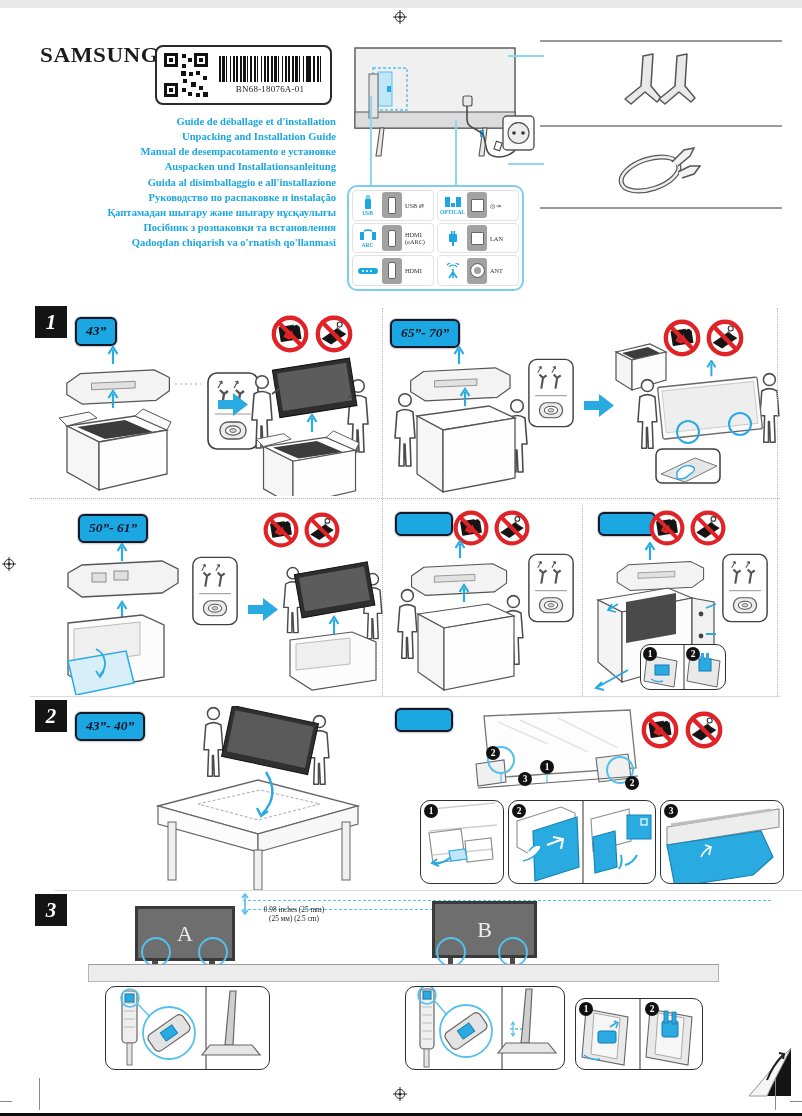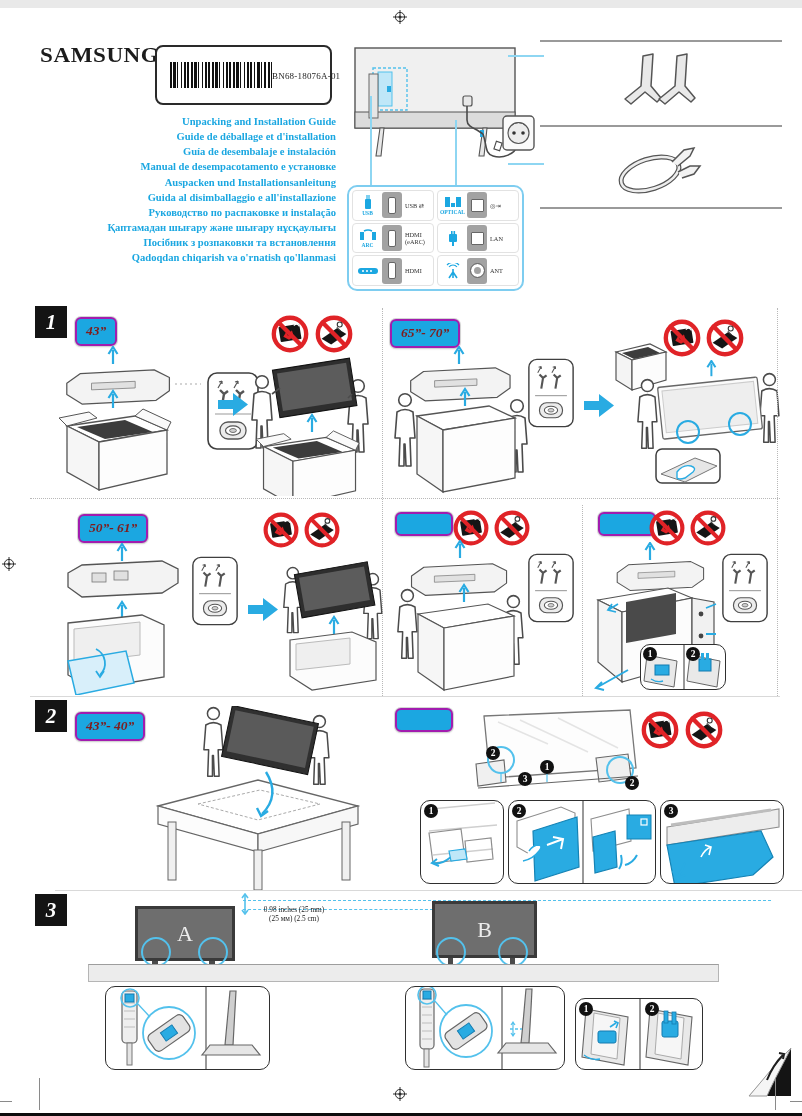--- a/index.html
+++ b/index.html
@@ -4,21 +4,21 @@
 <style>
 *{margin:0;padding:0;box-sizing:border-box}
 html,body{background:#e9e9e9}
 .page{position:relative;width:802px;height:1116px;margin:8px auto;background:#fff;font-family:Liberation Serif, serif;overflow:hidden}
 .abs{position:absolute}
 svg{display:block}
 
 
 .brand{position:absolute;left:40px;top:35px;font-size:21px;font-weight:900;color:#1c1c1c;letter-spacing:.5px;transform:scaleX(1.1);transform-origin:left}
 .label-box{position:absolute;left:155px;top:37px;width:177px;height:60px;border:2.5px solid #2a2a2a;border-radius:8px;background:#fff;display:flex;align-items:center;padding:4px 6px;gap:7px}
-.barcode-wrap{flex:1;display:flex;flex-direction:row;align-items:center}
+.barcode-wrap{flex:1;display:flex;flex-direction:column;align-items:center}
 .barcode{width:102px;height:26px;background:repeating-linear-gradient(90deg,#111 0 1.5px,#fff 1.5px 3px,#111 3px 5.5px,#fff 5.5px 6.5px,#111 6.5px 8px,#fff 8px 10.5px)}
 .partnum{font-size:9px;color:#1d1d1d;margin-top:2px;letter-spacing:.2px;white-space:nowrap}
 .titles{position:absolute;left:92px;top:106px;width:244px;text-align:right;color:#1BA7E1;font-weight:bold;font-size:10.6px;line-height:15.15px}
 .titles div{white-space:nowrap}
 
 
 .ports{position:absolute;left:347px;top:177px;width:177px;height:106px;border:2px solid #7ecdf0;border-radius:10px;background:#fff;padding:3px;display:flex;gap:3px}
 .pcol{flex:1;display:flex;flex-direction:column;gap:2px}
 .prow{flex:1;display:flex;align-items:center;border:1px solid #e2e2e2;border-radius:4px;padding:1px 2px;gap:2px;background:#fff}
 .pdev{width:25px;display:flex;flex-direction:column;align-items:center;justify-content:center}
@@ -27,21 +27,21 @@
 .pslot{width:8px;height:17px;background:#fff;border-radius:2px;border:1px solid #666}
 .pslot.sq{width:13px;height:13px;border-radius:1px}
 .pslot.rnd{width:13px;height:13px;border-radius:50%;border:3px solid #fff;background:#a2a2a2;outline:1px solid #666}
 .plab{flex:1;font-size:6.3px;color:#333;line-height:7px;text-align:left;padding-left:1px}
 
 
 .accline{position:absolute;height:2px;background:#9a9a9a}
 .blueline{position:absolute;background:#8ed6f2}
 
 
-.badge{position:absolute;background:#1BA7E1;color:#7f1d1d;font-weight:bold;font-style:italic;font-size:13.5px;line-height:1;padding:5px 9px 6px;border-radius:6px;border:2px solid #a21caf;box-shadow:0 0 0 1px #d4d4d4,0 1px 2px rgba(0,0,0,.18);white-space:nowrap}
+.badge{position:absolute;background:#1BA7E1;color:#0f172a;font-weight:bold;font-style:italic;font-size:13.5px;line-height:1;padding:5px 9px 6px;border-radius:6px;border:2px solid #0f172a;box-shadow:0 0 0 1px #d4d4d4,0 1px 2px rgba(0,0,0,.18);white-space:nowrap}
 .badge.empty{width:58px;height:24px;padding:0}
 .secnum{position:absolute;width:32px;height:32px;background:#141414;color:#fff;font-weight:bold;font-style:italic;font-size:21px;display:flex;align-items:center;justify-content:center}
 .step-dot{position:absolute;width:14px;height:14px;border-radius:50%;background:#111;color:#fff;font-size:9.5px;font-weight:bold;display:flex;align-items:center;justify-content:center;z-index:4}
 
 
 .vdot{position:absolute;width:0;border-left:1.5px dotted #b8b8b8}
 .hdot{position:absolute;height:0;border-top:1.5px dotted #b8b8b8}
 .hsolid{position:absolute;height:1px;background:#d9d9d9}
 
 
@@ -165,23 +165,22 @@
     <rect x="40" y="40" width="5" height="5" fill="#111"></rect>
         <rect x="33" y="41" width="4" height="4" fill="#111"></rect>
   </svg>
   <div class="barcode-wrap">
     <div class="barcode"></div>
     <div class="partnum">BN68-18076A-01</div>
   </div>
 </div>
 
 <div class="titles">
+  <div>Guide de déballage et d'installation</div>
   <div>Unpacking and Installation Guide</div>
-  <div>Guide de déballage et d'installation</div>
-  <div>Guía de desembalaje e instalación</div>
   <div>Manual de desempacotamento e установке</div>
   <div>Auspacken und Installationsanleitung</div>
   <div>Guida al disimballaggio e all'installazione</div>
   <div>Руководство по распаковке и instalação</div>
   <div>Қаптамадан шығару және шығару нұсқаулығы</div>
   <div>Посібник з розпаковки та встановлення</div>
   <div>Qadoqdan chiqarish va o'rnatish qo'llanmasi</div>
 </div>
 
 <svg class="abs" style="left:345px;top:26px" width="192" height="148" viewBox="0 0 192 148">

